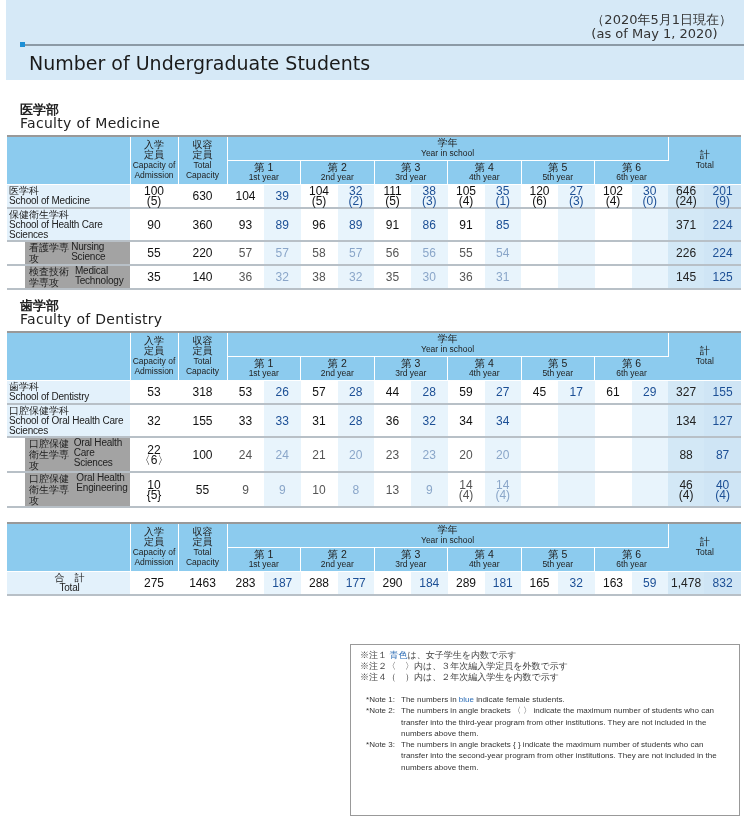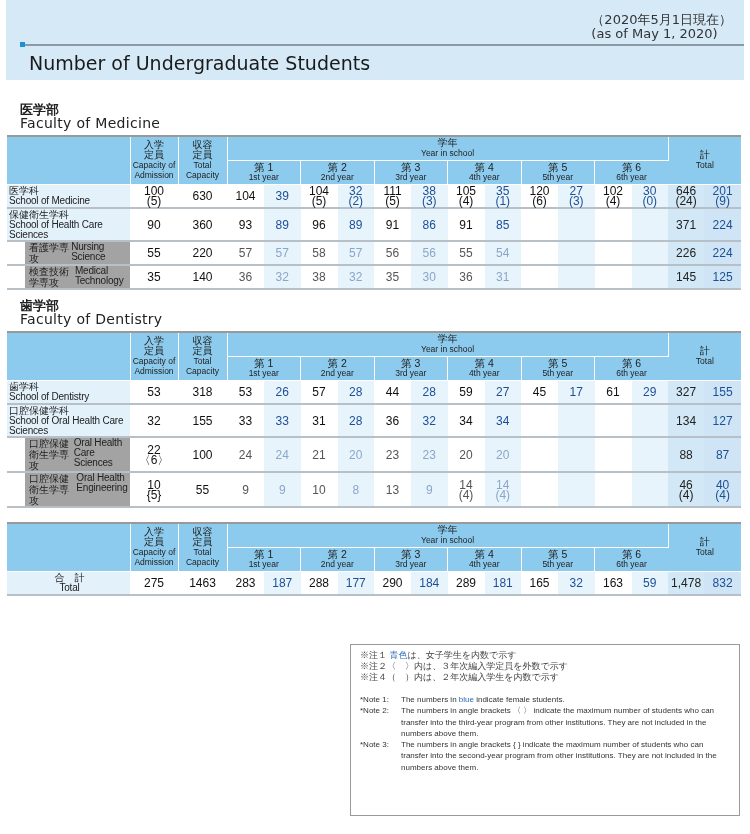--- a/index.html
+++ b/index.html
@@ -31,21 +31,21 @@
   table.st td.f.light { color: #8aa6c9; }
   table.st td.tot { background: #d3e8f6; }
   table.st td.tot.f { background: #cfe5f5; color: #1c4f95; }
   table.st td.cap, table.st td.tcap { color: #111; }
   table.st td.two { line-height: 10px; font-size: 12px; }
   .notes { position: absolute; left: 350px; top: 644px; width: 390px; height: 172px; border: 1px solid #999; padding: 5px 9px; font-family: "Liberation Sans", sans-serif; }
   .notes .jp-line { font-size: 9px; line-height: 11px; color: #444; }
   .notes .blue { color: #2a6bb5; }
   .notes .en-block { margin-top: 11px; }
   .notes .en-line { font-size: 8px; line-height: 11.3px; color: #333; display: flex; }
-  .notes .en-line .lbl { flex: 0 0 41px; }
+  .notes .en-line .lbl { flex: 0 0 41px; text-align: center; }
   .notes .en-line .txt { flex: 1; }
   .indent-cell { display: flex; height: 100%; }
   .indent-cell .gap { width: 18px; background: #fff; }
   .indent-cell .body { flex: 1; background: #a3a3a3; padding-left: 4px; display: flex; flex-direction: row; justify-content: center; }
 </style>
 </head>
 <body>
 
 <div class="banner">
   <div class="date">

